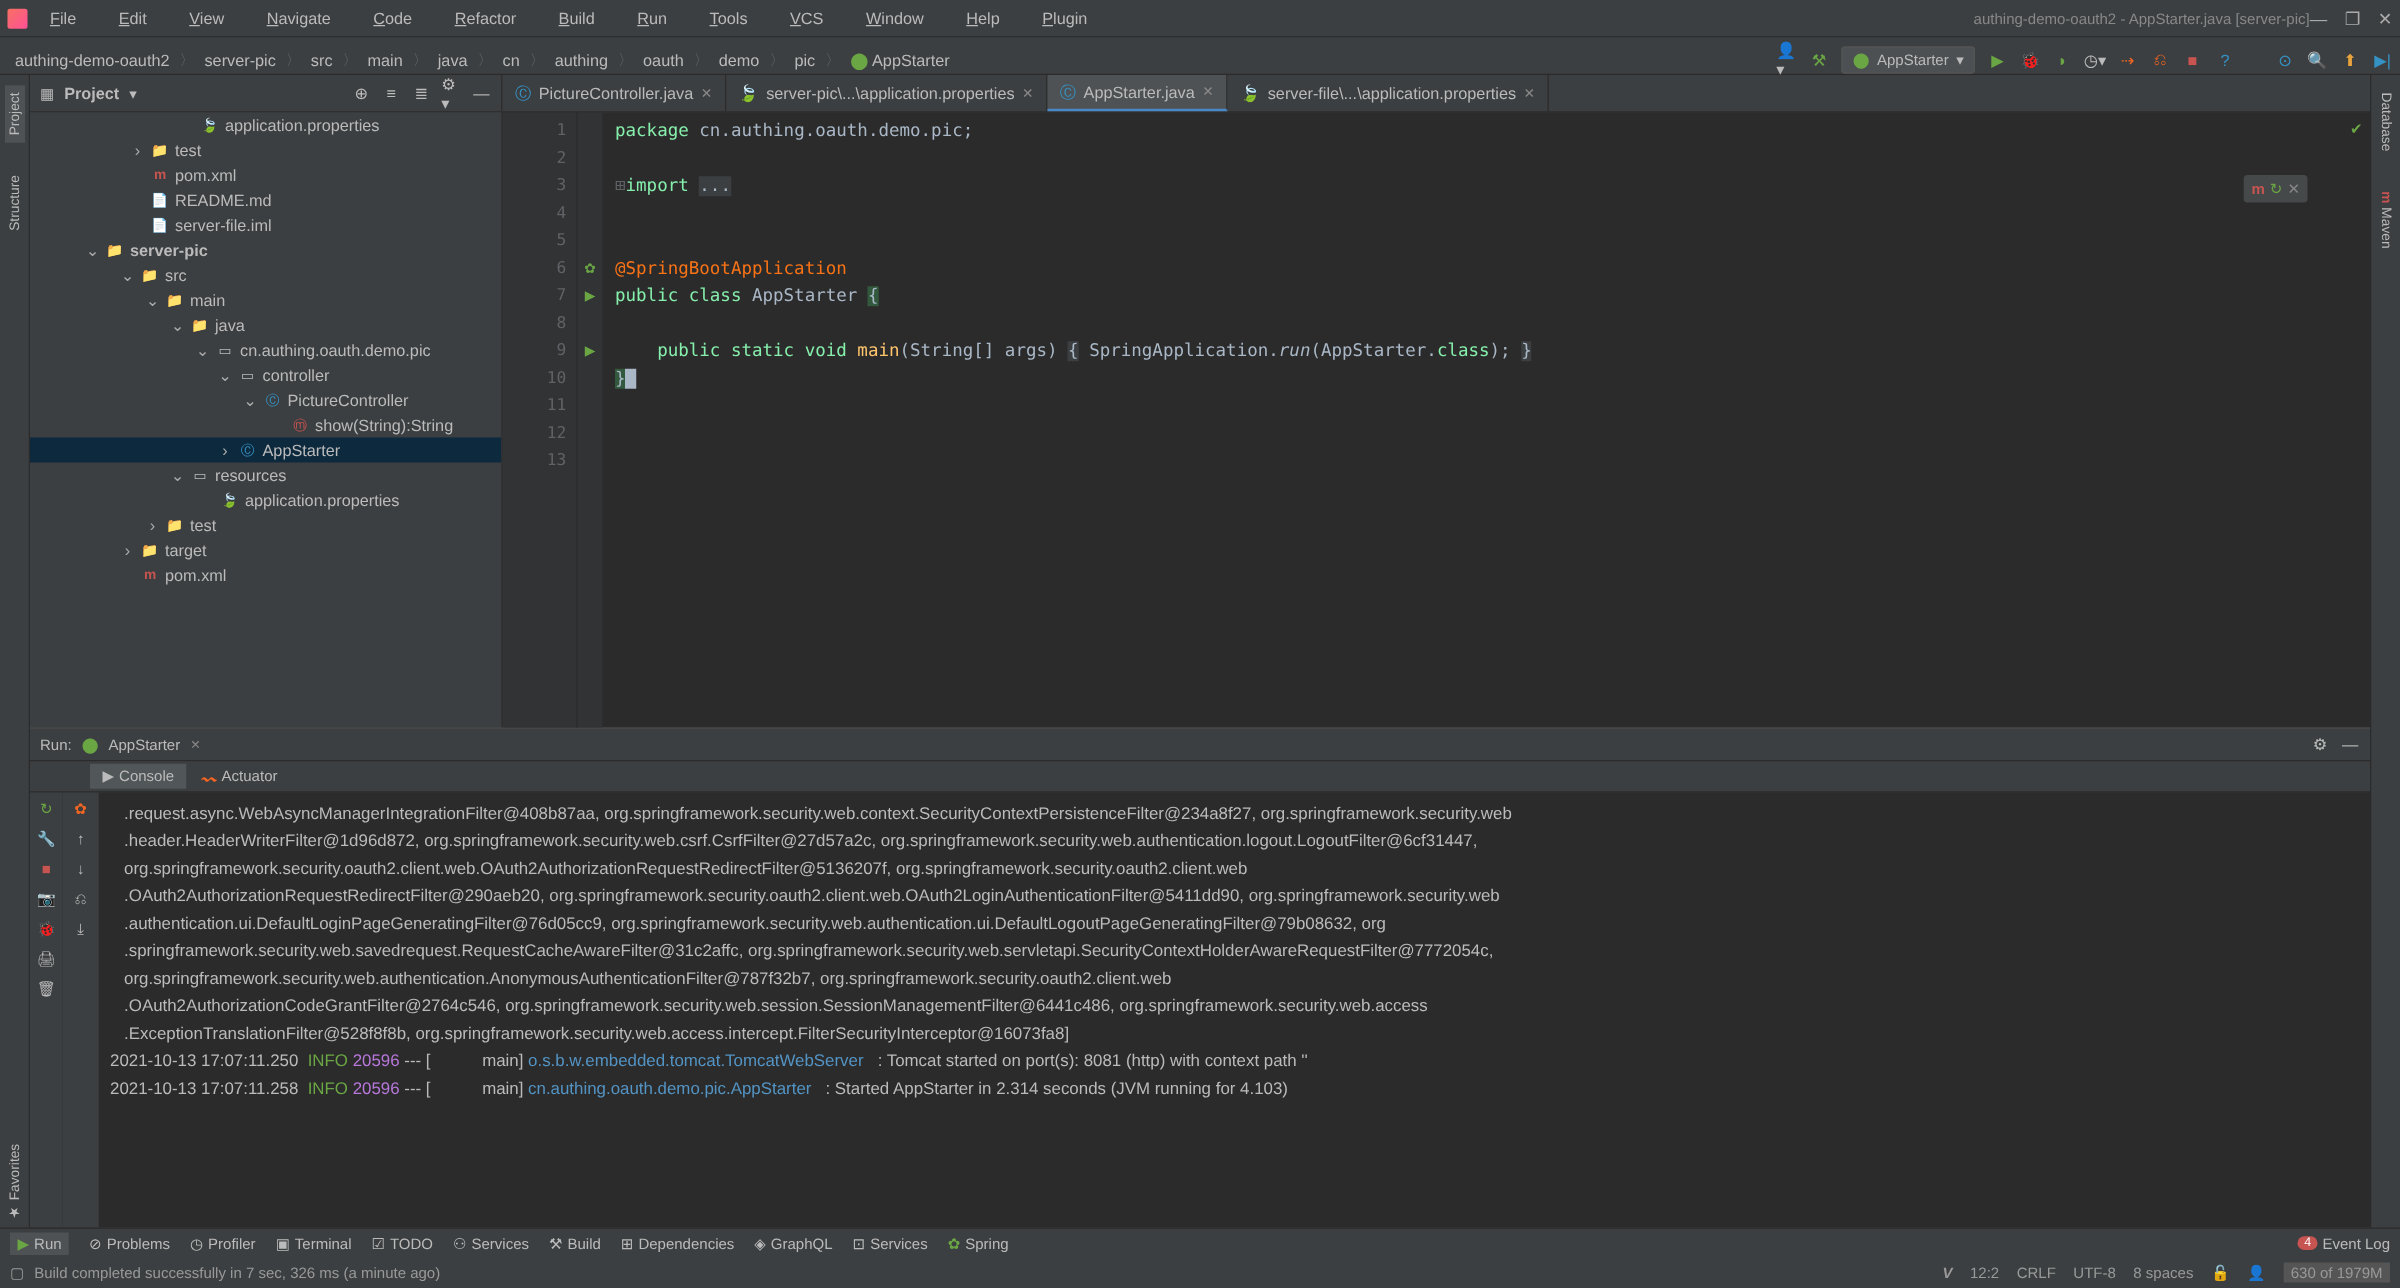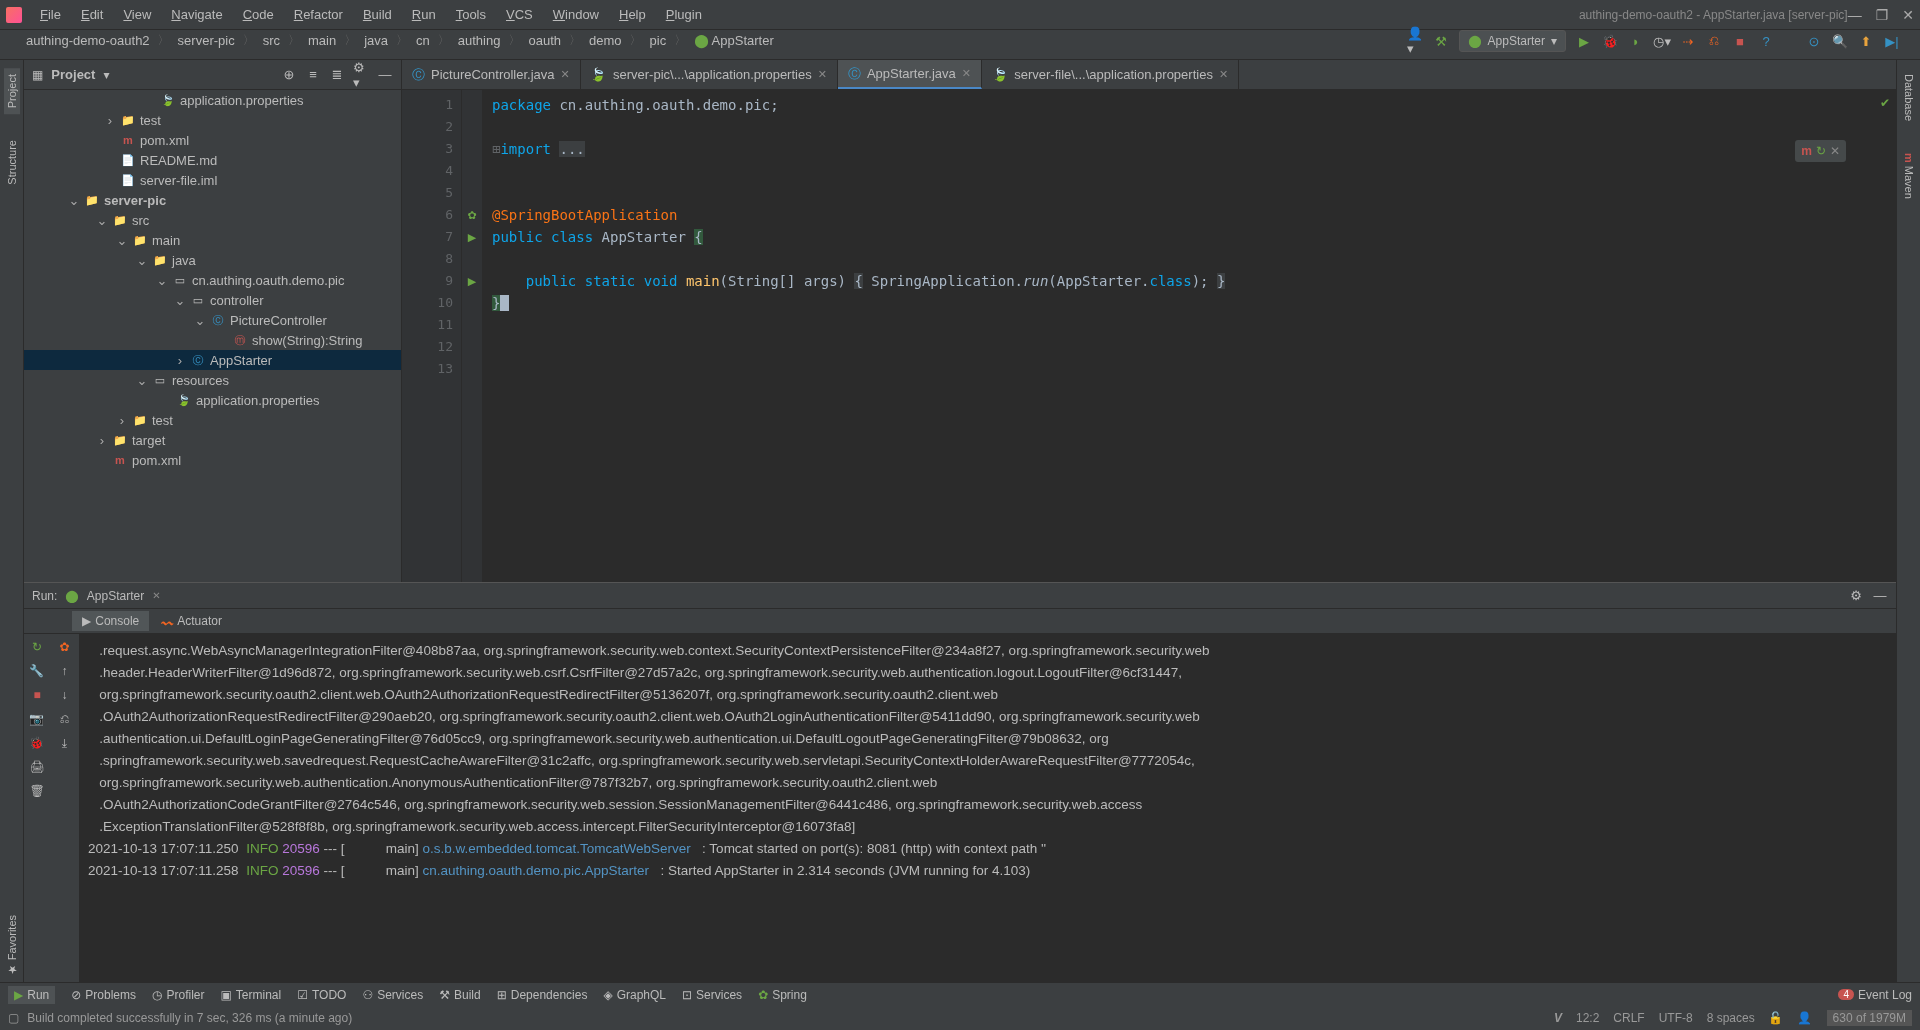--- a/index.html
+++ b/index.html
@@ -1,25 +1,25 @@
 <!DOCTYPE html>
 <html><head>
 <meta charset="utf-8">
 <style>
 *{margin:0;padding:0;box-sizing:border-box}
 body{background:#3c3f41;color:#bbb;font-family:"Segoe UI",Arial,sans-serif;font-size:12px;width:1920px;height:1030px;overflow:hidden}
 .root{display:flex;flex-direction:column;height:100%}
 .titlebar{height:30px;background:#3c3f41;display:flex;align-items:center;padding:0 6px;border-bottom:1px solid #2b2b2b}
 .app-icon{width:16px;height:16px;background:linear-gradient(135deg,#f77062,#fe5196);border-radius:2px;margin-right:10px}
-.menu{display:flex;gap:4px}
+.menu{display:flex;gap:18px}
 .menu button{background:none;border:none;color:#bbb;padding:3px 8px;font-size:13px;cursor:pointer}
 .title-text{flex:1;text-align:right;color:#888;font-size:12px}
 .winctl{display:flex;gap:14px;color:#aaa;font-size:14px}
 .winctl span{cursor:pointer}
-.nav{height:30px;background:#3c3f41;display:flex;align-items:flex-start;padding:0 20px;border-bottom:1px solid #2b2b2b}
+.nav{height:30px;background:#3c3f41;display:flex;align-items:flex-end;padding:0 6px;border-bottom:1px solid #2b2b2b}
 .crumb{color:#bbb;padding:3px 6px;font-size:13px}
 .sep{color:#666;padding:0 2px}
 .nav-right{margin-left:auto;display:flex;align-items:center;gap:10px}
 .combo{background:#4c5052;border:1px solid #555;border-radius:3px;padding:3px 8px;display:flex;align-items:center;gap:6px}
 .tb-icon{width:16px;height:16px;display:inline-flex;align-items:center;justify-content:center;font-size:13px}
 .content{flex:1;display:flex;min-height:0}
 .stripe{width:24px;background:#3c3f41;border-right:1px solid #2b2b2b;display:flex;flex-direction:column;align-items:center;padding-top:8px;gap:20px}
 .stripe-tab{writing-mode:vertical-rl;transform:rotate(180deg);color:#bbb;font-size:11px;padding:6px 2px;cursor:pointer}
 .stripe-tab.active{background:#4e5254}
 .stripe.right{border-right:none;border-left:1px solid #2b2b2b}
@@ -36,21 +36,21 @@
 .ico{width:16px;height:16px;display:inline-flex;align-items:center;justify-content:center;font-size:11px}
 .editor{flex:1;display:flex;flex-direction:column;background:#2b2b2b;min-width:0}
 .tabs{height:30px;display:flex;align-items:stretch;background:#3c3f41;border-bottom:1px solid #2b2b2b}
 .tab{display:flex;align-items:center;padding:0 10px;gap:6px;color:#bbb;font-size:13px;border-right:1px solid #2b2b2b;cursor:pointer}
 .tab.active{background:#4e5254;border-bottom:2px solid #4a88c7}
 .tab .x{color:#888;font-size:11px}
 .editor-body{flex:1;display:flex;position:relative}
 .gutter{width:60px;background:#313335;text-align:right;padding:4px 8px 0 0;font-family:Consolas,monospace;font-size:13px;color:#606366;line-height:22px;border-right:1px solid #2b2b2b}
 .gutter-icons{width:20px;background:#313335;padding-top:4px;line-height:22px;font-size:11px;text-align:center}
 .code{flex:1;padding:4px 10px;font-family:Consolas,monospace;font-size:14px;line-height:22px;white-space:pre;color:#a9b7c6}
-.k{color:#0ea5e9}.an{color:#f97316}.i{font-style:italic}
+.k{color:#86efac}.an{color:#f97316}.i{font-style:italic}
 .check{position:absolute;right:6px;top:6px;color:#6ba644}
 .hint{position:absolute;right:50px;top:50px;background:#45494a;padding:4px 6px;border-radius:3px;display:flex;gap:4px;align-items:center}
 .runpane{height:400px;background:#2b2b2b;border-top:1px solid #555;display:flex;flex-direction:column}
 .runhead{height:26px;background:#3c3f41;display:flex;align-items:center;padding:0 8px;gap:8px;border-bottom:1px solid #2b2b2b}
 .runtabs{height:25px;display:flex;align-items:center;background:#3c3f41;padding-left:48px;gap:2px;border-bottom:1px solid #2b2b2b}
 .runtab{padding:3px 10px;font-size:12px;display:flex;align-items:center;gap:4px}
 .runtab.active{background:#515658}
 .runbody{flex:1;display:flex}
 .runtb{width:26px;background:#3c3f41;display:flex;flex-direction:column;align-items:center;padding-top:6px;gap:10px}
 .runtb2{width:30px;background:#3c3f41;display:flex;flex-direction:column;align-items:center;padding-top:6px;gap:10px;border-right:1px solid #2b2b2b}

